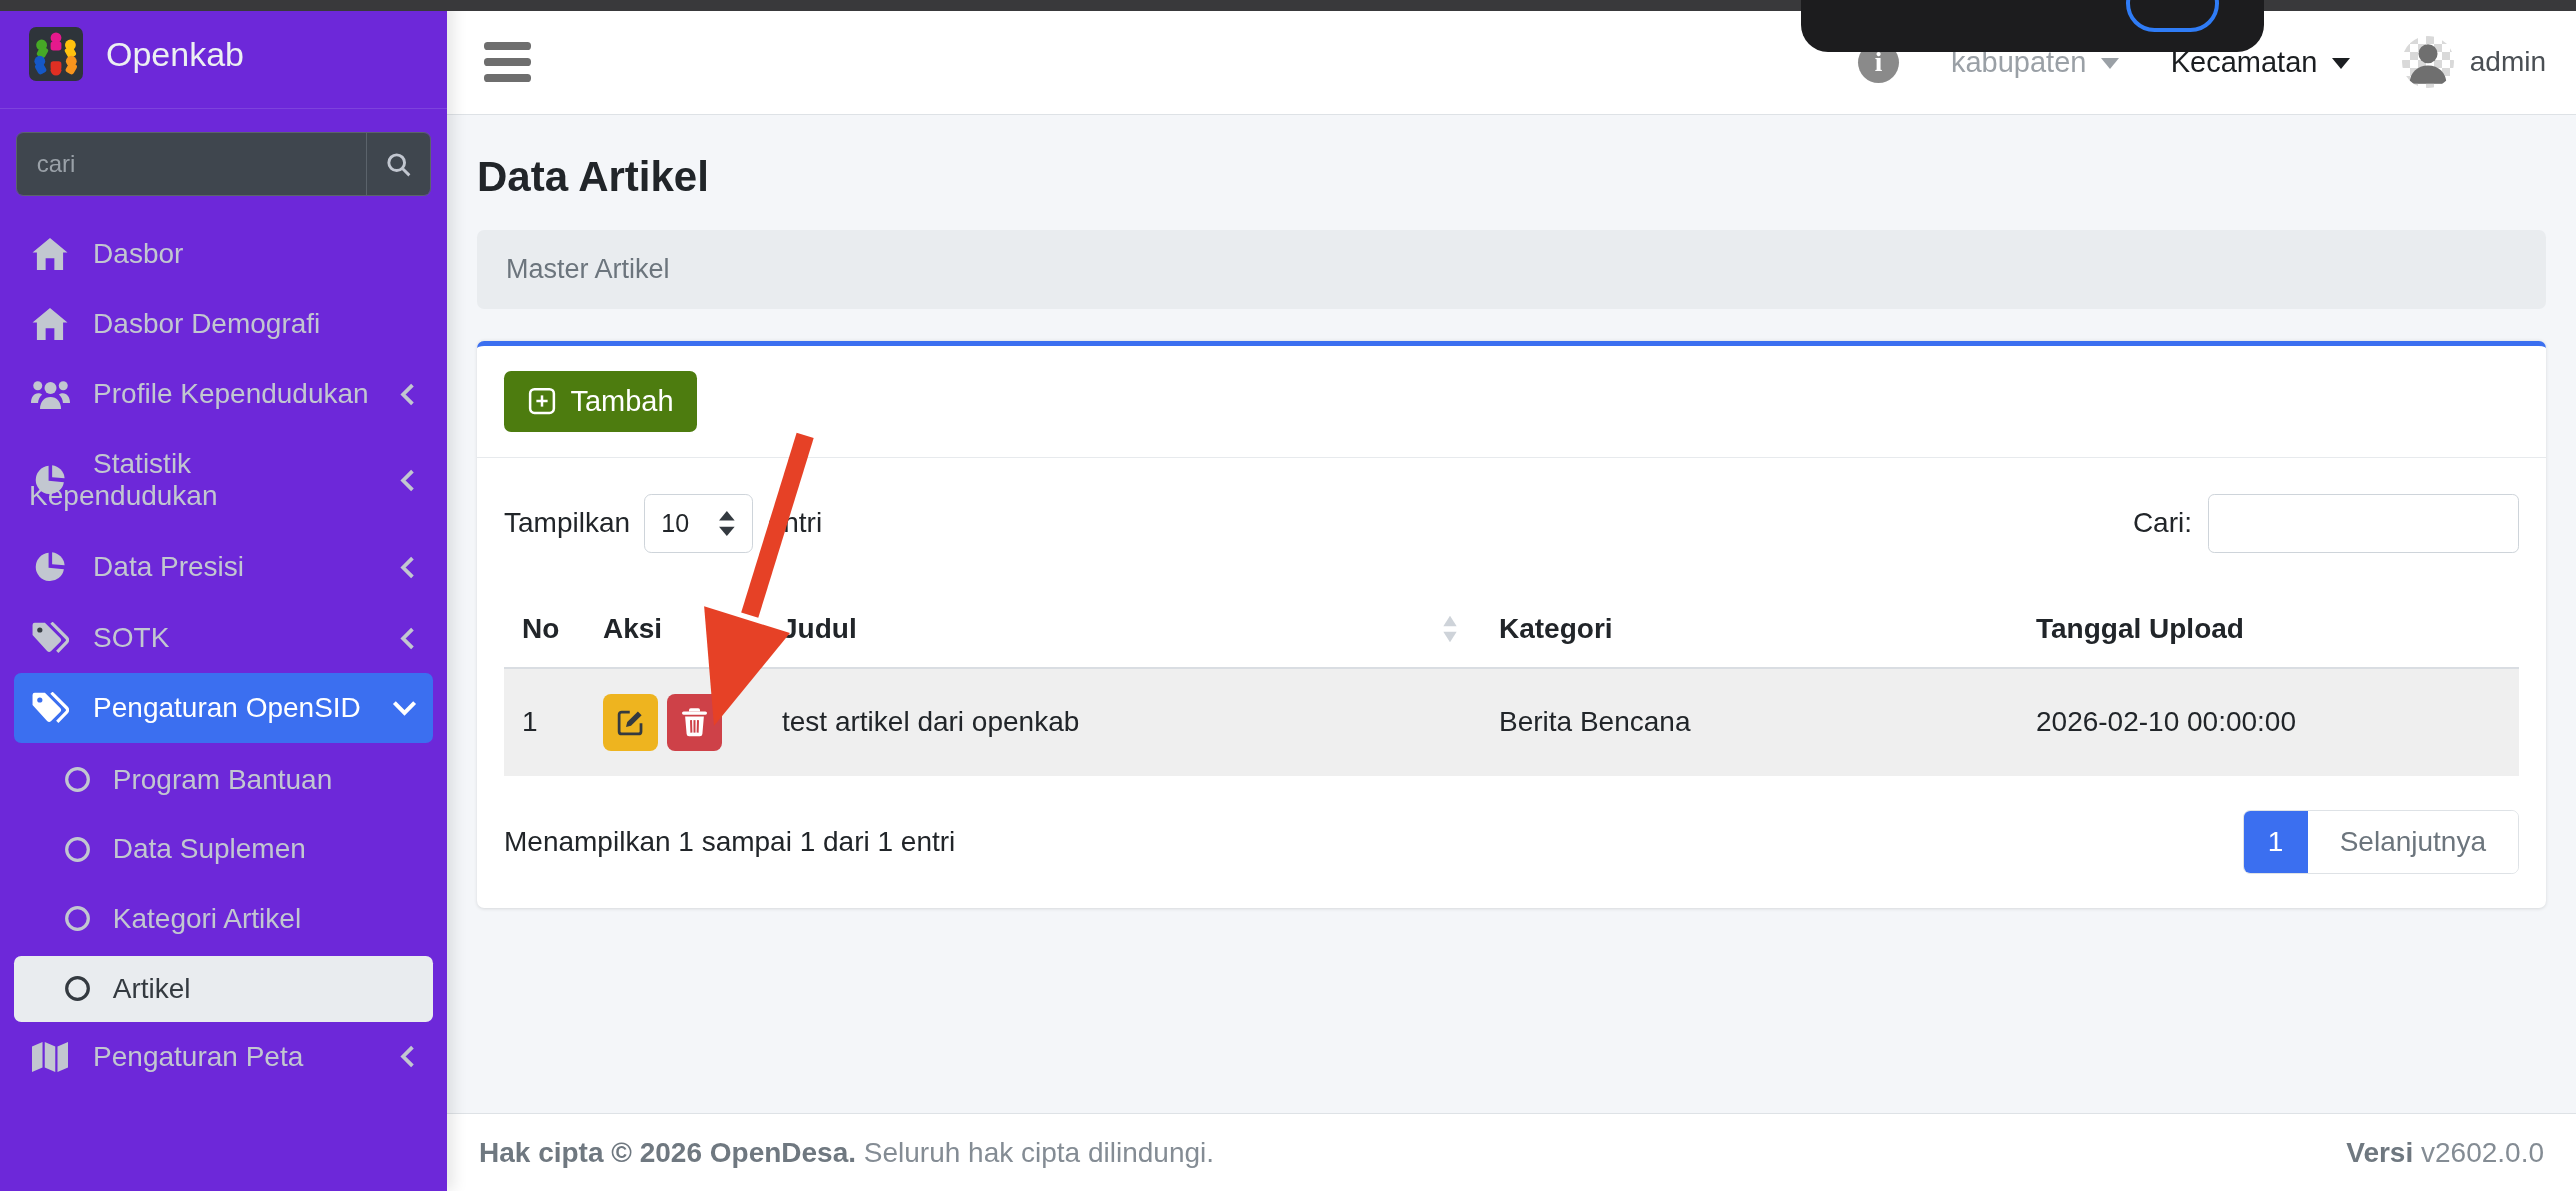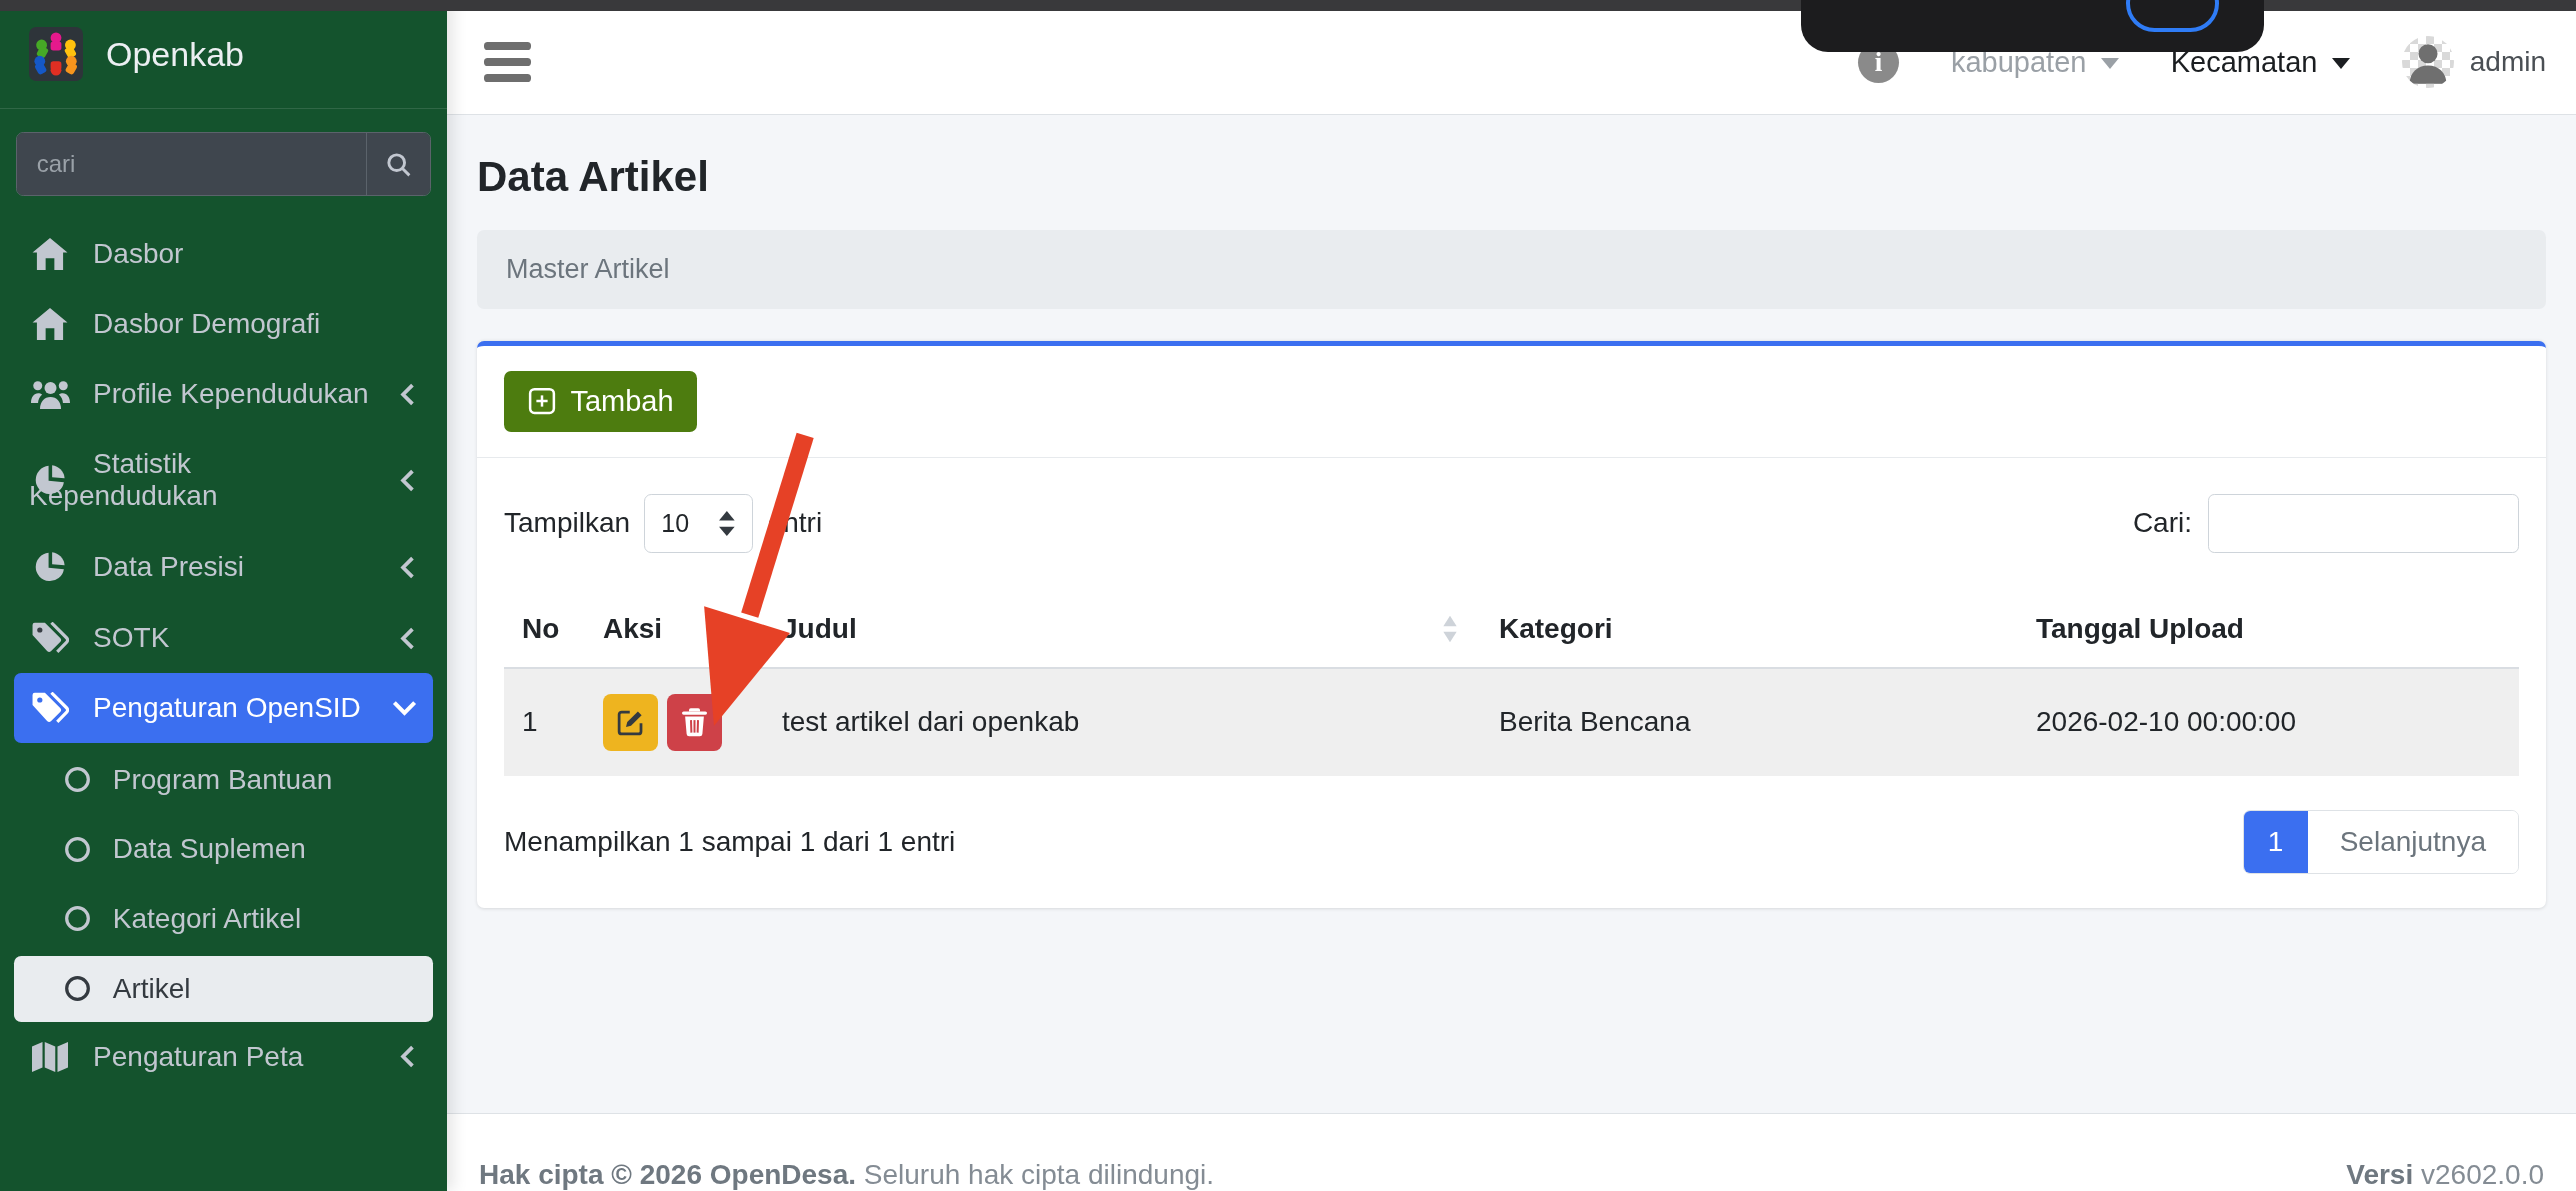--- a/index.html
+++ b/index.html
@@ -13,21 +13,21 @@
   }
   
   .top-strip { position:absolute; top:0; left:0; width:2576px; height:10.7px; background:#39393b; z-index:90; }
   .sys-bubble { position:absolute; top:0; left:1801px; width:463px; height:52px; background:#1c1c1e; border-radius:0 0 27px 27px; z-index:95; overflow:hidden; }
   .sys-bubble .sys-btn { position:absolute; right:45px; top:-25px; width:93px; height:57px; border:4.5px solid #2f7cf6; border-radius:30px; background:#1c1c1e; }
 
   
   .app { display:flex; width:2576px; height:1191px; }
 
   
-  .sidebar { width:447px; min-width:447px; background:#14532d; color:#c2c7d0; display:flex; flex-direction:column; box-shadow:7.2px 0 14.3px rgba(0,0,0,.10); z-index:10; }
+  .sidebar { width:447px; min-width:447px; background:#6d28d9; color:#c2c7d0; display:flex; flex-direction:column; box-shadow:7.2px 0 14.3px rgba(0,0,0,.10); z-index:10; }
   .brand { display:flex; align-items:center; gap:23px; padding:27px 29px; border-bottom:0.9px solid rgba(255,255,255,.12); }
   .brand-logo { width:54px; height:54px; }
   .brand-text { font-size:34px; color:#eceff2; font-weight:400; }
   .side-search { display:flex; margin:23px 16px 10.7px; height:64px; border:1.8px solid #5b636b; border-radius:7.2px; overflow:hidden; }
   .side-search input { flex:1; background:#3f464e; border:none; outline:none; color:#c2c7d0; font-size:24px; padding:0 19.7px; font-family:"Liberation Sans",sans-serif; }
   .side-search input::placeholder { color:#9aa1a8; }
   .side-search .search-btn { width:86px; background:#3f464e; border:none; border-left:1.8px solid #5b636b; display:flex; align-items:center; justify-content:center; cursor:pointer; }
   .nav { padding:12.5px 14.3px; flex:1; }
   .nav-item { display:flex; align-items:center; gap:21.5px; padding:19px 14.3px; border-radius:7.2px; font-size:28px; color:#c2c7d0; cursor:pointer; }
   .nav-item .ico { width:43px; display:flex; justify-content:center; flex-shrink:0; }
@@ -76,21 +76,21 @@
   .act-btns { display:flex; gap:9px; }
   .btn-edit { width:55px; height:57px; border-radius:8px; background:#eeb41f; border:none; display:flex; align-items:center; justify-content:center; cursor:pointer; }
   .btn-del { width:55px; height:57px; border-radius:8px; background:#ce4148; border:none; display:flex; align-items:center; justify-content:center; cursor:pointer; }
 
   .table-footer { display:flex; align-items:center; margin-top:34px; padding-bottom:7.2px; }
   .info-text { font-size:28px; color:#212529; }
   .pagination { margin-left:auto; display:flex; align-items:stretch; border:1.8px solid #dee2e6; border-radius:7.2px; overflow:hidden; height:64px; }
   .page-btn { display:flex; align-items:center; padding:0 32px; font-size:28px; color:#6c757d; background:#fff; cursor:pointer; }
   .page-cur { display:flex; align-items:center; justify-content:center; width:64px; font-size:28px; color:#fff; background:#3b6ff0; cursor:pointer; }
 
-  .footer { height:78px; background:#fff; border-top:0.9px solid #dee2e6; display:flex; align-items:flex-end; padding:0 32px; font-size:28px; color:#848c94; }
+  .footer { height:78px; background:#fff; border-top:0.9px solid #dee2e6; display:flex; align-items:center; padding:0 32px; font-size:28px; color:#848c94; }
   .footer b { color:#6f7880; font-weight:700; }
   .footer .right { margin-left:auto; }
 
   .arrow-overlay { position:absolute; top:0; left:0; z-index:80; pointer-events:none; }
 </style>
 </head>
 <body>
 
 <div class="app">
 

